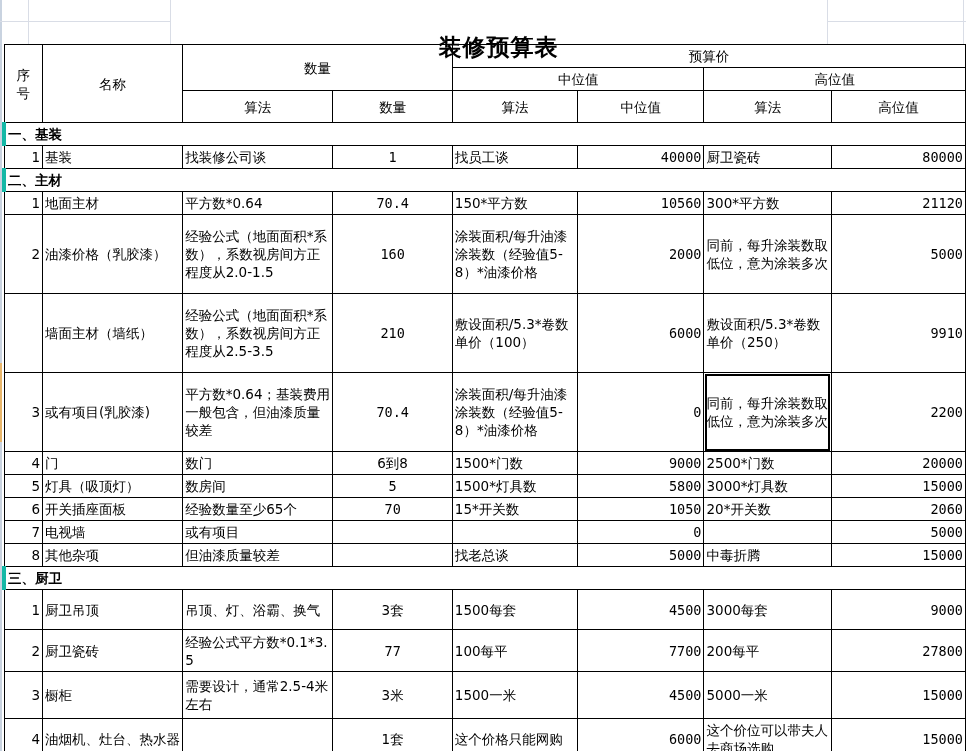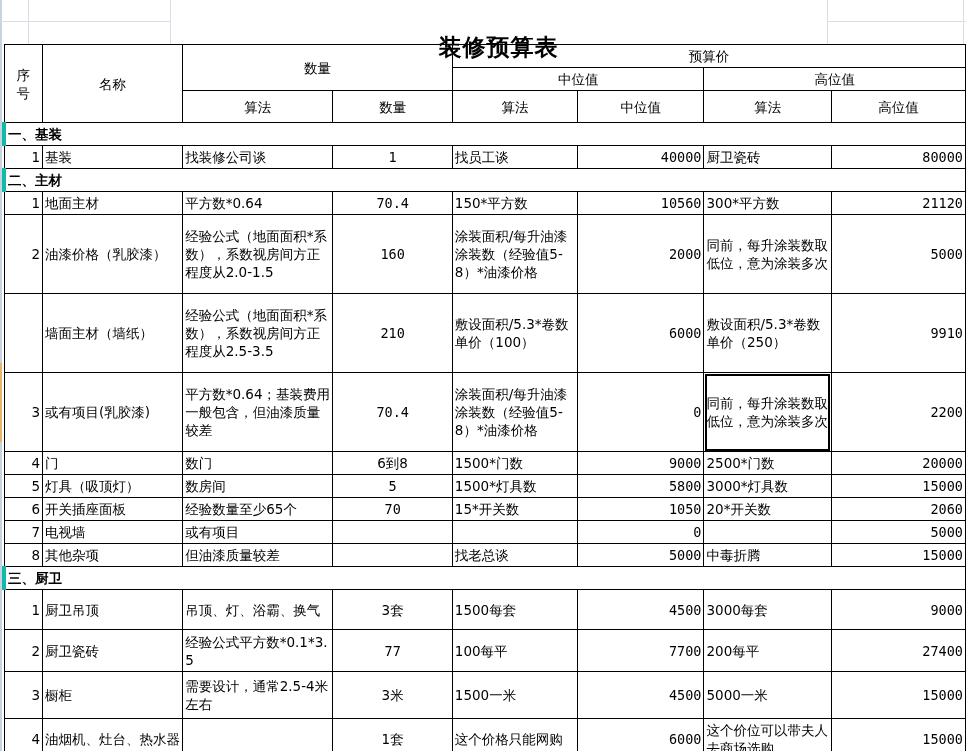--- a/index.html
+++ b/index.html
@@ -208,21 +208,21 @@
       <td class="r mono">9000</td>
     </tr>
     <tr style="height:42px">
       <td class="r">2</td>
       <td>厨卫瓷砖</td>
       <td>经验公式平方数*0.1*3.5</td>
       <td class="c mono">77</td>
       <td>100每平</td>
       <td class="r mono">7700</td>
       <td>200每平</td>
-      <td class="r mono">27400</td>
+      <td class="r mono">27800</td>
     </tr>
     <tr style="height:47px">
       <td class="r">3</td>
       <td>橱柜</td>
       <td>需要设计，通常2.5-4米左右</td>
       <td class="c">3米</td>
       <td>1500一米</td>
       <td class="r mono">4500</td>
       <td>5000一米</td>
       <td class="r mono">15000</td>

